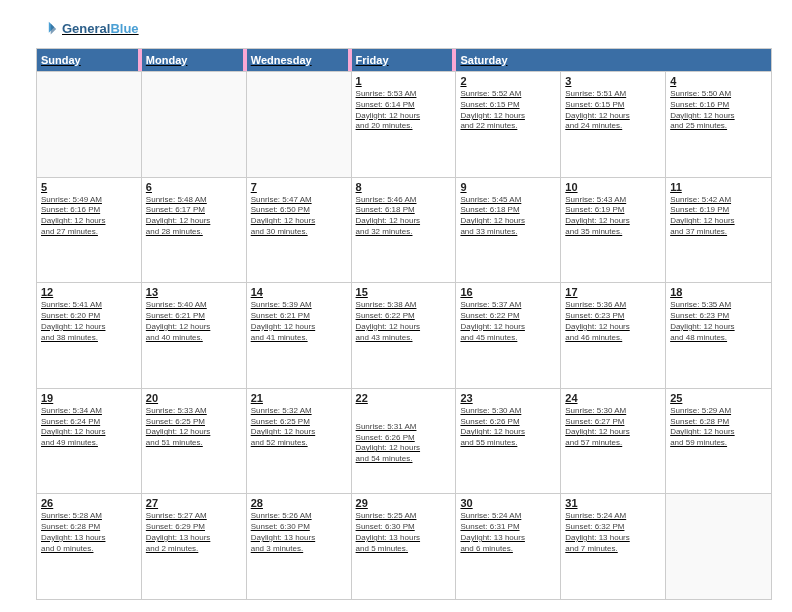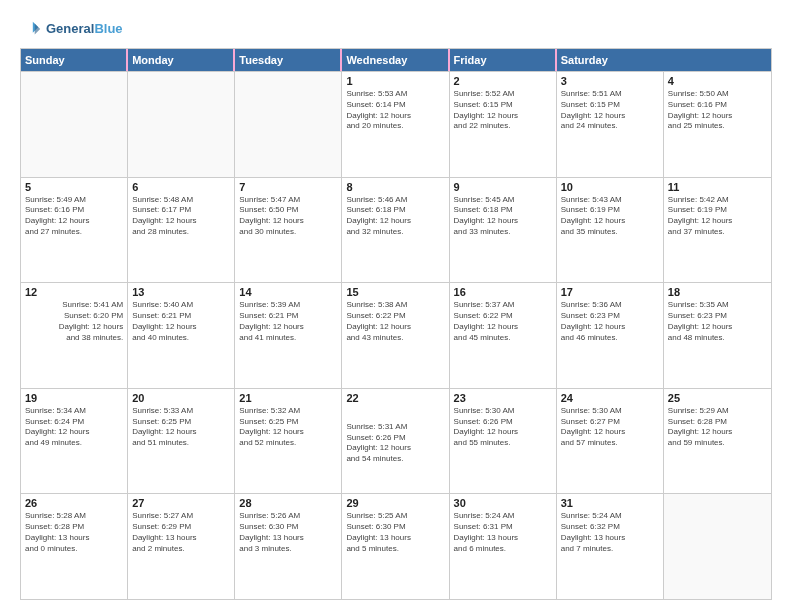--- a/index.html
+++ b/index.html
@@ -6,23 +6,24 @@
     body {
       width: 792px;
       height: 612px;
       font-family: Arial, sans-serif;
       background: #fff;
       overflow: hidden;
     }
     .page {
       width: 792px;
       height: 612px;
-      padding: 18px 20px 12px 20px;
+      padding: 18px 20px 12px 36px;
       display: flex;
       flex-direction: column;
+      text-decoration: underline;
     }
     .header {
       display: flex;
       justify-content: space-between;
       align-items: flex-start;
       margin-bottom: 8px;
     }
     .logo {
       display: flex;
       align-items: center;
@@ -64,21 +65,21 @@
       display: grid;
       grid-template-columns: repeat(7, 1fr);
       background: #3a6ea5;
     }
     .cal-header-cell {
       color: #fff;
       font-size: 11px;
       font-weight: bold;
       padding: 5px 4px;
       text-align: left;
-      border-right: 2px solid #f9a8d4;
+      border-right: 4px solid #f9a8d4;
     }
     .cal-header-cell:last-child { border-right: none; }
     .cal-body {
       flex: 1;
       display: flex;
       flex-direction: column;
     }
     .cal-row {
       display: grid;
       grid-template-columns: repeat(7, 1fr);
@@ -126,21 +127,20 @@
     <div class="title-block">
       <div class="month-title"></div>
       <div class="subtitle"></div>
     </div>
   </div>
 
   <div class="calendar">
     <div class="cal-header">
     <div class="cal-header-cell">Sunday</div>
         <div class="cal-header-cell">Monday</div>
-        <div class="cal-header-cell">Tuesday</div>
         <div class="cal-header-cell">Wednesday</div>
         <div class="cal-header-cell">Friday</div>
         <div class="cal-header-cell">Saturday</div>
       </div>
     <div class="cal-body">
     <div class="cal-row">
           <div class="cal-cell empty"></div>
           <div class="cal-cell empty"></div>
           <div class="cal-cell empty"></div>
           <div class="cal-cell">
@@ -219,21 +219,21 @@
             <div class="day-num">11</div>
             <div class="cell-text" style="white-space: pre-line;">Sunrise: 5:42 AM
 Sunset: 6:19 PM
 Daylight: 12 hours
 and 37 minutes.</div>
           </div>
         </div>
         <div class="cal-row">
           <div class="cal-cell">
             <div class="day-num">12</div>
-            <div class="cell-text" style="white-space: pre-line; text-align: right;">Sunrise: 5:41 AM
+            <div class="cell-text" style="white-space: pre-line;">Sunrise: 5:41 AM
 Sunset: 6:20 PM
 Daylight: 12 hours
 and 38 minutes.</div>
           </div>
           <div class="cal-cell">
             <div class="day-num">13</div>
             <div class="cell-text" style="white-space: pre-line;">Sunrise: 5:40 AM
 Sunset: 6:21 PM
 Daylight: 12 hours
 and 40 minutes.</div>

